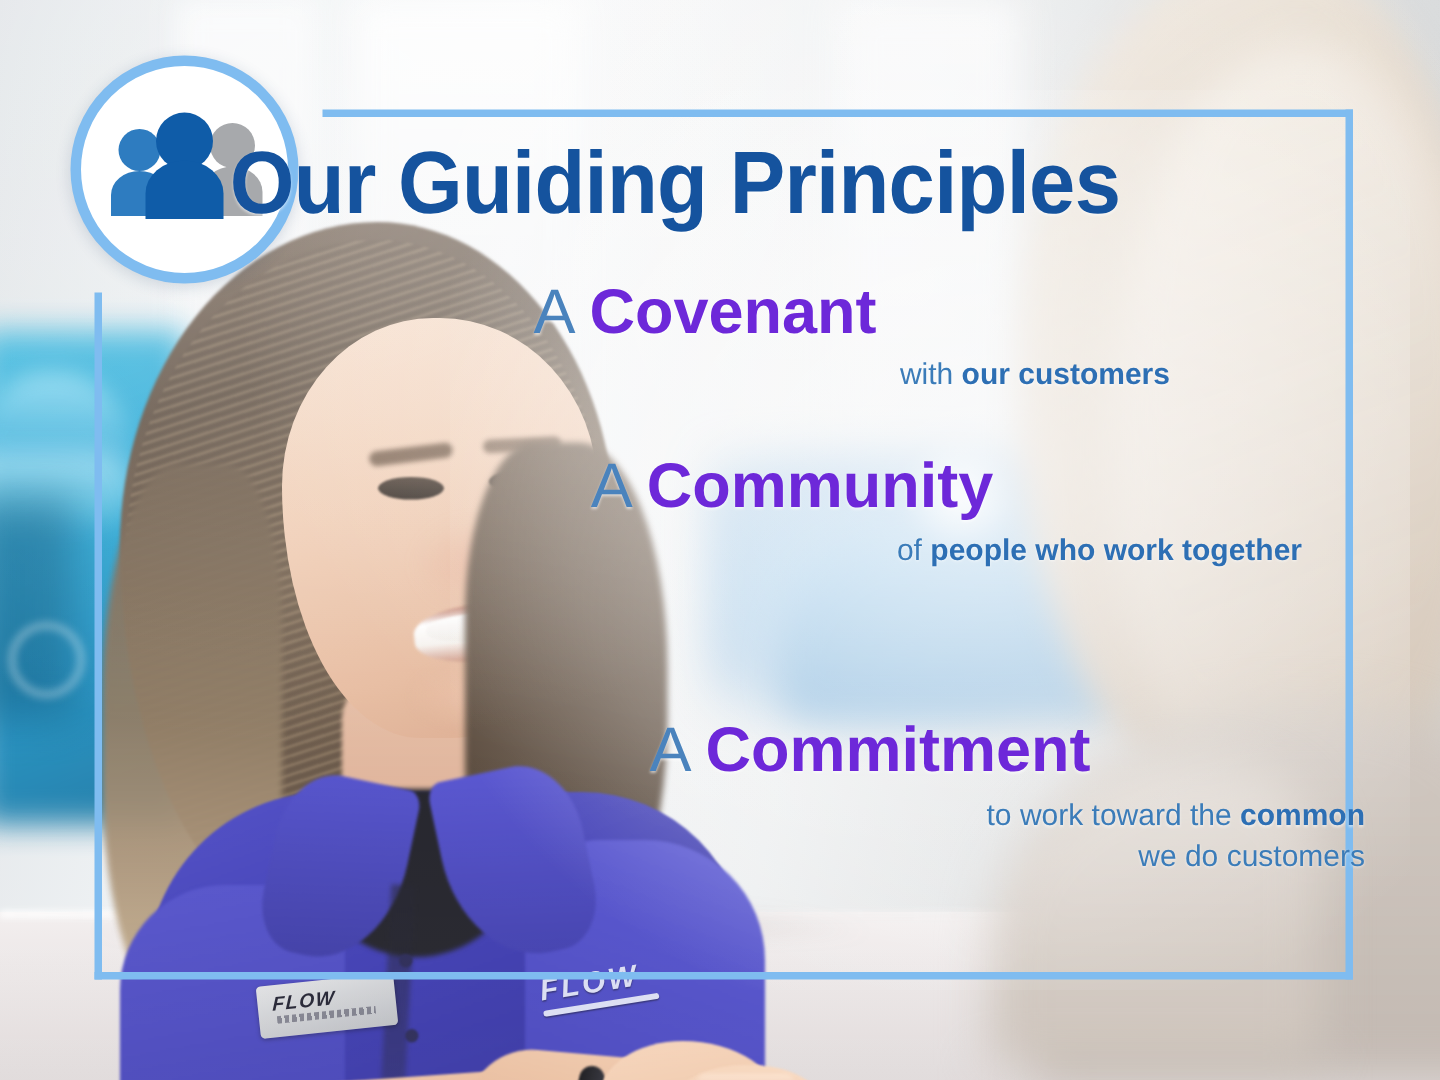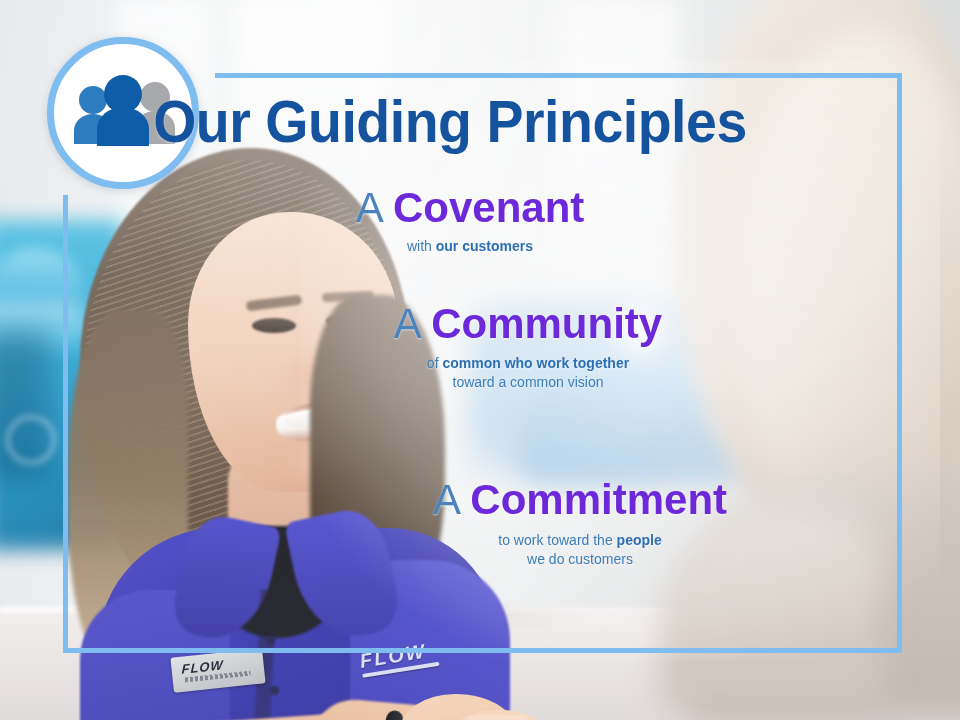--- a/index.html
+++ b/index.html
@@ -208,22 +208,22 @@
   .title{position:absolute;left:0;top:93px;width:900px;text-align:center;
     font-size:59px;line-height:1;font-weight:bold;color:#15539e;
     letter-spacing:-.5px;transform:scaleX(.94);transform-origin:center;
     text-shadow:0 1px 2px rgba(255,255,255,.55);}
 
   .principle{position:absolute;}
   .p-head{font-size:42px;line-height:1.04;color:#2a72b8;white-space:nowrap;
     text-shadow:0 1px 2px rgba(255,255,255,.6);}
   .p-head .lead{font-weight:normal;color:#4a83bd;}
   .p-head .kw{font-weight:bold;color:#6d28d9;}
-  .p-sub{font-size:14px;line-height:1.38;color:#3b7cb9;
-    text-shadow:0 1px 2px rgba(255,255,255,.6);}
+  .p-sub{font-size:20px;line-height:1.38;color:#3b7cb9;
+    text-shadow:0 1px 2px rgba(255,255,255,.6);text-align:right;}
   .p-sub b{font-weight:bold;color:#2d6fb4;}
 
   #p1{left:160px;top:186px;width:620px;text-align:center;}
   #p1 .p-sub{margin-top:7px;}
   #p2{left:188px;top:302px;width:680px;text-align:center;}
   #p2 .p-sub{margin-top:8px;}
   #p3{left:250px;top:478px;width:660px;text-align:center;}
   #p3 .p-sub{margin-top:9px;}
 </style>
 </head>
@@ -345,30 +345,29 @@
         <span>with </span><b>our customers</b>
       </div>
     </div>
 
     <div class="principle" id="p2">
       <div class="p-head">
         <span class="lead">A</span>
         <span class="kw">Community</span>
       </div>
       <div class="p-sub">
-        <div><span>of </span><b>common who work together</b></div>
-        <div>toward a common vision</div>
+        <div><span>of </span><b>people who work together</b></div>
       </div>
     </div>
 
     <div class="principle" id="p3">
       <div class="p-head">
         <span class="lead">A</span>
         <span class="kw">Commitment</span>
       </div>
       <div class="p-sub">
-        <div><span>to work toward the </span><b>people</b></div>
+        <div><span>to work toward the </span><b>common</b></div>
         <div>we do customers</div>
       </div>
     </div>
 
   </div>
 </div>
 
 </body></html>

